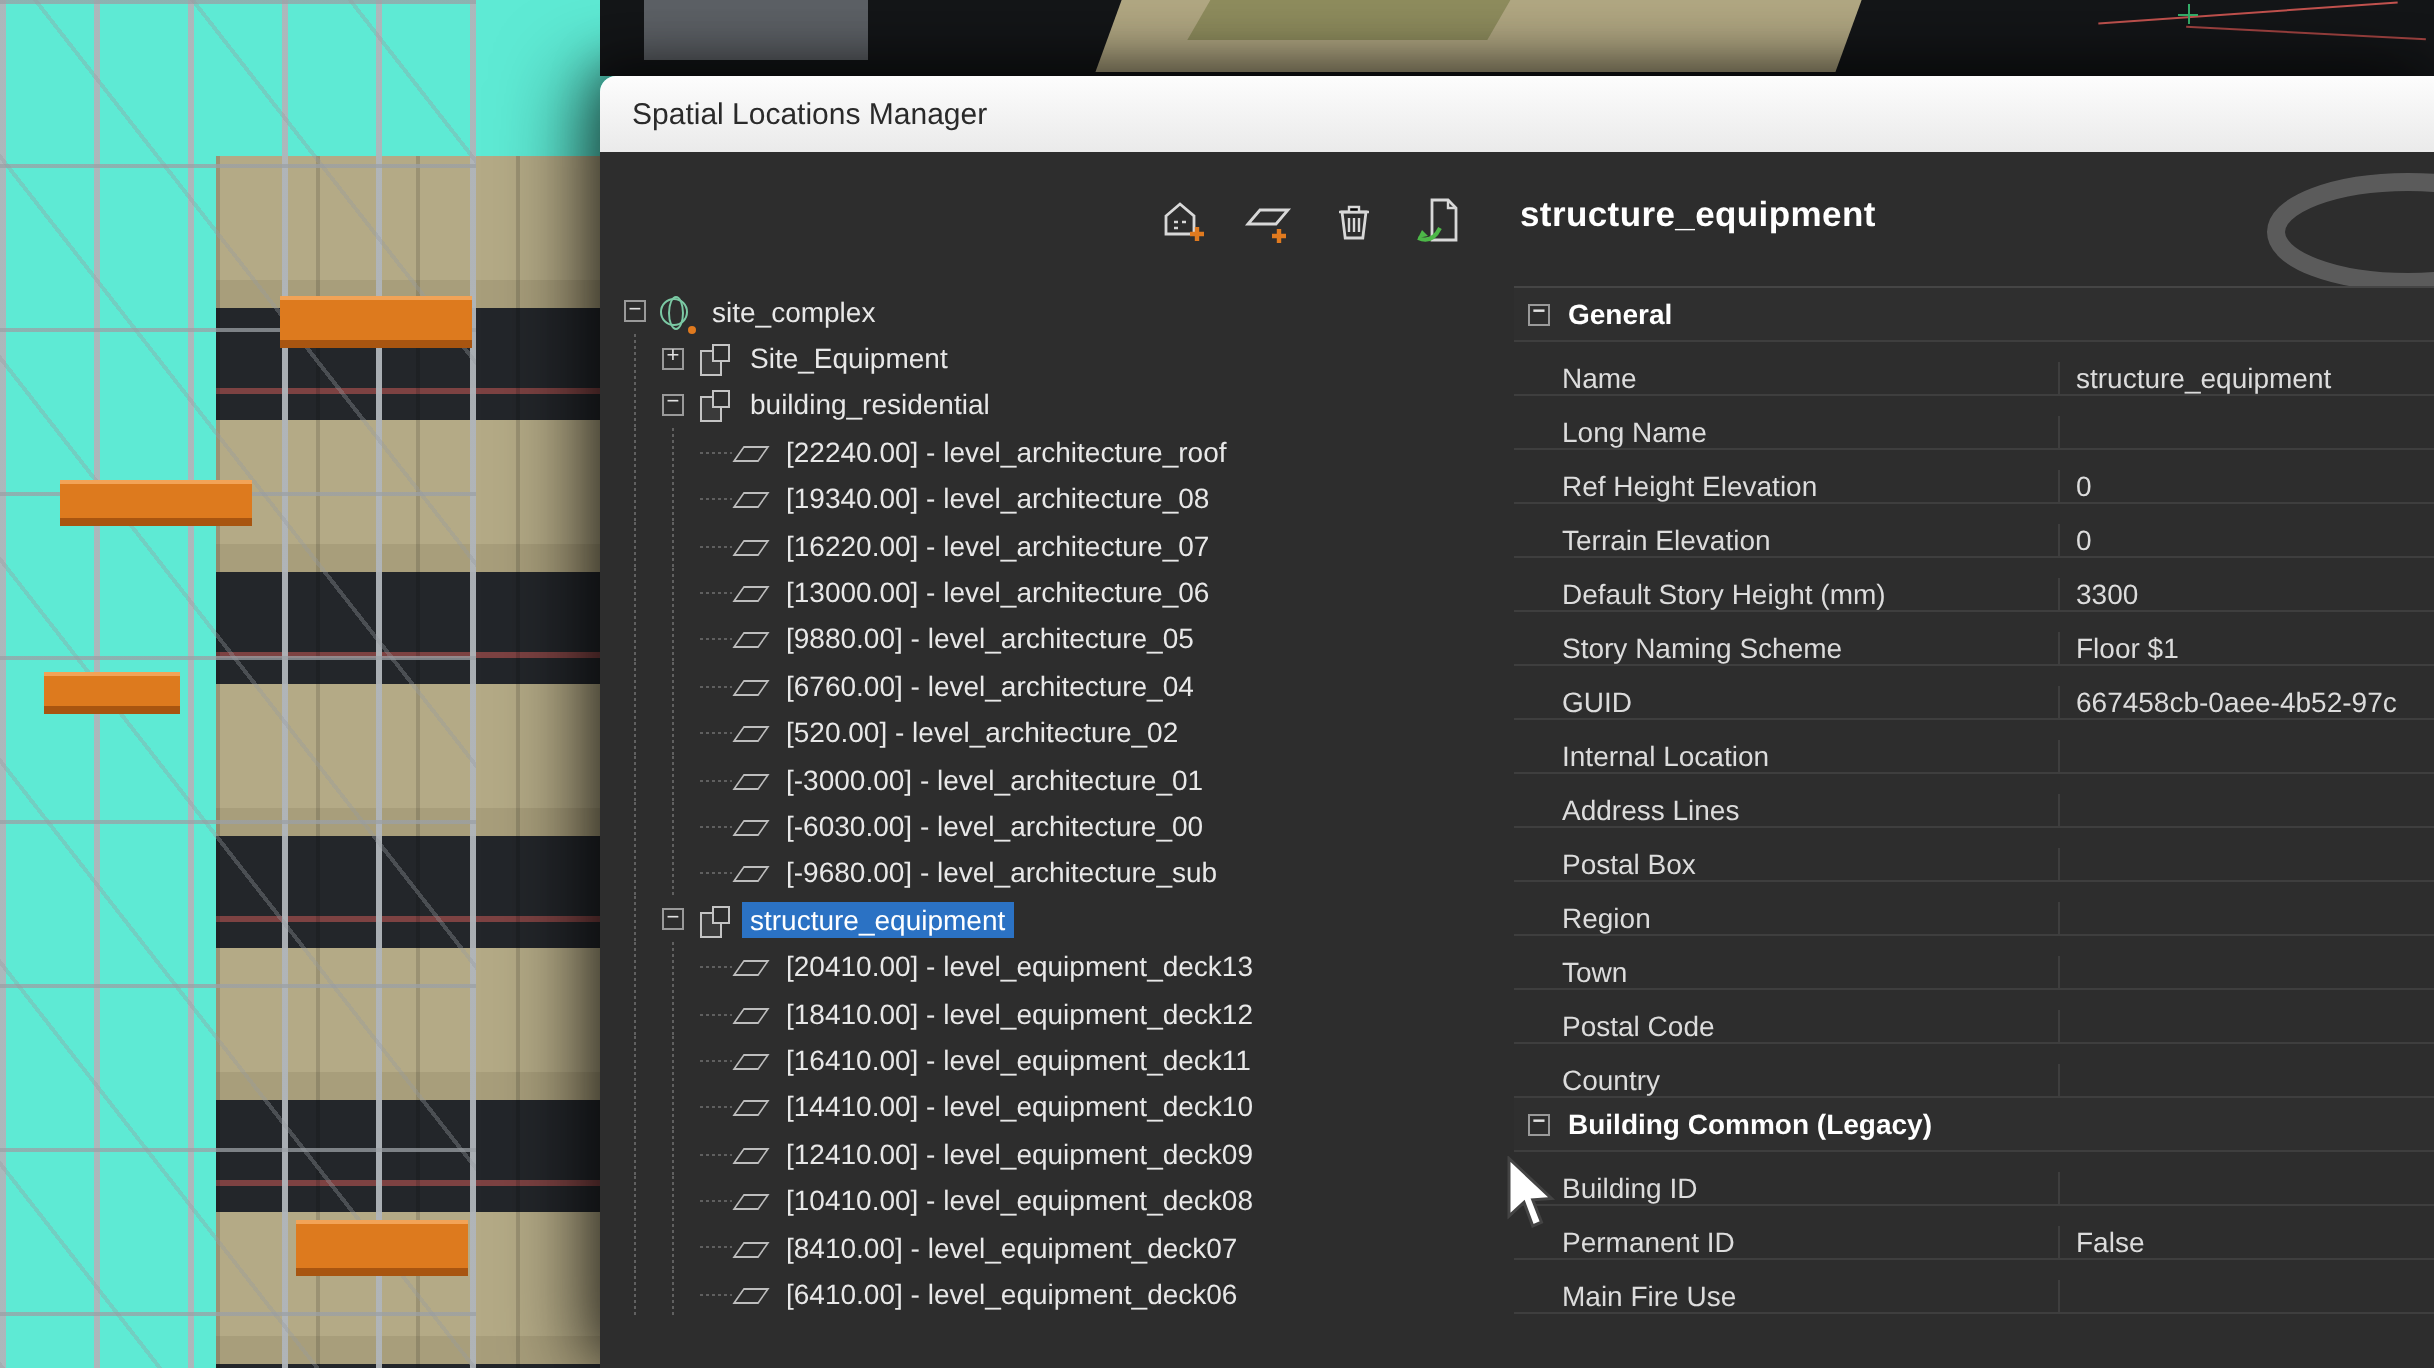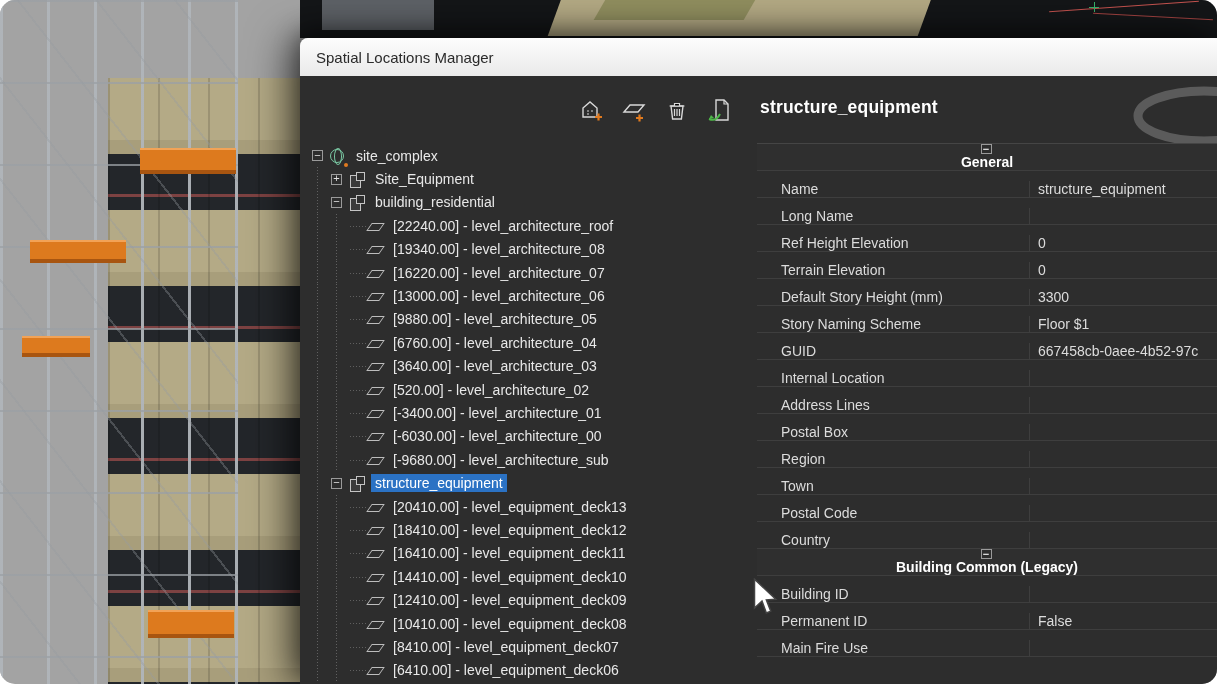--- a/index.html
+++ b/index.html
@@ -1,17 +1,17 @@
 <!DOCTYPE html>
 <html><head>
 <meta charset="utf-8">
 <style>
   * { margin:0; padding:0; box-sizing:border-box; }
   body { font-family:"Liberation Sans", sans-serif; }
-  .root { position:relative; width:1217px; height:684px; overflow:hidden; background:#a3a3a3;border-radius:15px; }
+  .root { position:relative; width:1217px; height:684px; overflow:hidden; background:#5eead4; }
 
   
   .scene { position:absolute; inset:0; }
   .facade { position:absolute; left:108px; top:78px; width:192px; height:606px;
     background:
       repeating-linear-gradient(90deg, rgba(0,0,0,.14) 0 2px, transparent 2px 50px),
       repeating-linear-gradient(180deg, #b4aa86 0 62px, #a89e7b 62px 76px, #23262a 76px 116px, #7d4242 116px 119px, #23262a 119px 132px);
   }
   .scaffold { position:absolute; left:0; top:0; width:238px; height:684px;
     background:
@@ -70,21 +70,21 @@
   .tlbl { padding:1px 4px; }
   .sel .tlbl { background:#2b72c4; color:#fff; }
 
   
   .props { position:absolute; top:0; left:452px; right:0; bottom:0; }
   .phdr { position:absolute; top:21px; left:8px; font-size:17.5px; font-weight:bold; color:#fff; letter-spacing:.2px; }
   .grid { position:absolute; top:67px; left:5px; right:0; bottom:-2px; font-size:14px; color:#dcdcdc; border-top:1px solid #454545; }
   .prow { display:flex; align-items:flex-end; height:27px; border-bottom:1px solid #3e3e3e; }
   .lc { flex:0 0 273px; padding-left:24px; border-right:1px solid #3e3e3e; display:flex; align-items:center; }
   .vc { flex:1; padding-left:8px; display:flex; align-items:center; white-space:nowrap; overflow:hidden; }
-  .shead { display:flex; align-items:center; height:27px; border-bottom:1px solid #3e3e3e; font-weight:bold; color:#fff; background:#2f2f2f;flex-direction:column; }
+  .shead { display:flex; align-items:center; height:27px; border-bottom:1px solid #3e3e3e; font-weight:bold; color:#fff; background:#2f2f2f; }
   .sbox { width:11px; height:11px; border:1px solid #9a9a9a; margin:0 9px 0 7px; position:relative; background:#2d2d2d; }
   .sbox::before { content:"−"; position:absolute; left:0; top:-2.5px; width:9px; text-align:center; font-size:11px; line-height:13px; color:#e0e0e0; }
 
   
   .cursor { position:absolute; left:752px; top:578px; width:30px; height:40px; z-index:20; pointer-events:none; }
 </style>
 </head>
 <body>
 
 <div class="root">
@@ -208,35 +208,28 @@
             <span class="g line"></span>
           <span class="expsp"></span>
           <span class="icn icn-level"></span>
           <span class="tlbl">[6760.00] - level_architecture_04</span>
         </div>
         <div class="trow">
           <span class="g line"></span>
             <span class="g line"></span>
           <span class="expsp"></span>
           <span class="icn icn-level"></span>
-          <span class="tlbl">[3640.00] - level_architecture_03</span>
-        </div>
-        <div class="trow">
-          <span class="g line"></span>
-            <span class="g line"></span>
-          <span class="expsp"></span>
-          <span class="icn icn-level"></span>
           <span class="tlbl">[520.00] - level_architecture_02</span>
         </div>
         <div class="trow">
           <span class="g line"></span>
             <span class="g line"></span>
           <span class="expsp"></span>
           <span class="icn icn-level"></span>
-          <span class="tlbl">[-3400.00] - level_architecture_01</span>
+          <span class="tlbl">[-3000.00] - level_architecture_01</span>
         </div>
         <div class="trow">
           <span class="g line"></span>
             <span class="g line"></span>
           <span class="expsp"></span>
           <span class="icn icn-level"></span>
           <span class="tlbl">[-6030.00] - level_architecture_00</span>
         </div>
         <div class="trow">
           <span class="g line"></span>

